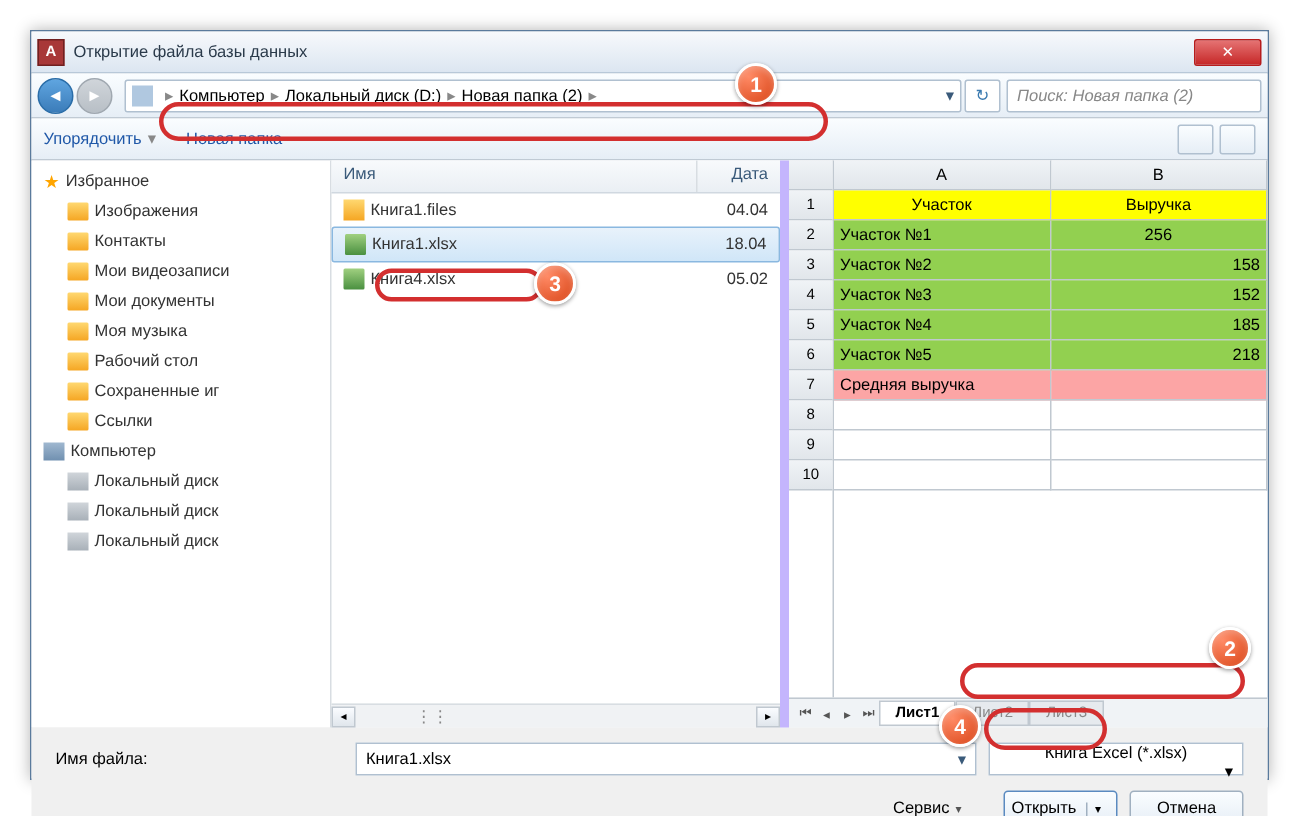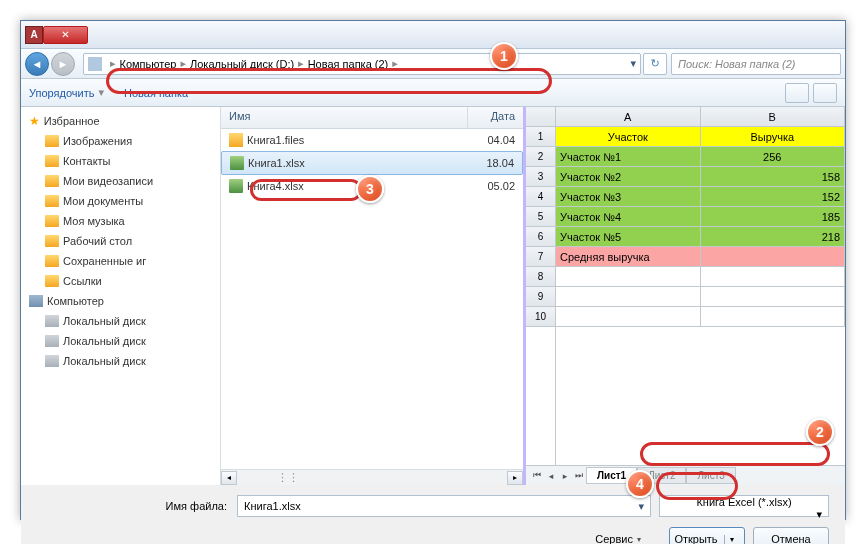--- a/index.html
+++ b/index.html
@@ -31,21 +31,21 @@
     .main-area { display: flex; height: 378px; background: #fff; }
     
     .sidebar { width: 200px; border-right: 1px solid #d8dde2; overflow: hidden; padding: 4px 0; }
     .sb-item { display: flex; align-items: center; padding: 2px 0 2px 24px; color: #333; line-height: 16px; }
     .sb-item.root { padding-left: 8px; }
     .sb-folder { width: 14px; height: 12px; background: linear-gradient(#ffd870, #f5a623); margin-right: 4px; border-radius: 1px; }
     .sb-comp { width: 14px; height: 12px; background: linear-gradient(#a0b8d0, #7090b0); margin-right: 4px; }
     .sb-drive { width: 14px; height: 12px; background: linear-gradient(#d0d5da, #a8b0b8); margin-right: 4px; }
     .sb-star { color: #ffa500; margin-right: 4px; font-size: 12px; }
     
-    .filelist { width: 305px; border-right: 3px solid #c4b5fd; display: flex; flex-direction: column; }
+    .filelist { width: 305px; border-right: 6px solid #c4b5fd; display: flex; flex-direction: column; }
     .fl-header { display: flex; background: linear-gradient(#f8fafc, #eaeff4); border-bottom: 1px solid #d0d8e0; height: 22px; }
     .fl-h-name { flex: 1; padding: 3px 8px; border-right: 1px solid #d8dde2; color: #3a5a7a; }
     .fl-h-date { width: 55px; padding: 3px 8px; color: #3a5a7a; text-align: right; }
     .fl-row { display: flex; align-items: center; padding: 3px 8px; line-height: 16px; }
     .fl-row.sel { background: linear-gradient(#e8f2fb, #d0e6f8); border: 1px solid #8ab8e0; border-radius: 2px; }
     .fl-icon { width: 14px; height: 14px; background: linear-gradient(#a0d080, #4a9040); margin-right: 4px; border-radius: 1px; }
     .fl-folder-i { width: 14px; height: 14px; background: linear-gradient(#ffd870, #f5a623); margin-right: 4px; }
     .fl-name { flex: 1; color: #333; }
     .fl-date { width: 45px; text-align: right; color: #333; }
     .fl-spacer { flex: 1; }
@@ -68,40 +68,41 @@
     .pv-green { background: #92d050; }
     .pv-orange { background: #fca5a5; }
     .pv-tabs { height: 20px; background: #f0f3f6; border-top: 1px solid #c0c8d0; display: flex; align-items: center; padding: 0 4px; }
     .pv-tab-nav { width: 14px; font-size: 9px; color: #555; text-align: center; }
     .pv-tab { padding: 2px 10px; background: #fff; border: 1px solid #c0c8d0; font-size: 10px; }
     .pv-tab.active { font-weight: bold; }
     .pv-tab:not(.active) { background: #e6eaee; color: #888; }
     
     .bottom { padding: 10px 16px; background: #f0f0f0; }
     .bot-row { display: flex; align-items: center; margin-bottom: 10px; }
-    .bot-label { width: 200px; text-align: right; padding-right: 10px; }
+    .bot-label { width: 200px; text-align: left; padding-right: 10px; }
     .bot-input { flex: 1; height: 22px; background: #fff; border: 1px solid #b0c0d0; padding: 0 6px; display: flex; align-items: center; }
     .bot-input .bi-down { margin-left: auto; color: #3a5a7a; }
     .bot-type { width: 170px; margin-left: 8px; height: 22px; background: #fff; border: 1px solid #b0c0d0; padding: 0 6px; display: flex; align-items: center; flex-direction: column; }
     .bot-row2 { display: flex; align-items: center; justify-content: flex-end; gap: 8px; }
     .bot-service { margin-right: 20px; display: flex; align-items: center; }
     .bb-sep { margin-left: 4px; color: #555; font-size: 8px; }
     .bot-btn { width: 76px; height: 24px; background: linear-gradient(#fafdff, #e6eef6); border: 1px solid #a0b0c0; border-radius: 3px; display: flex; align-items: center; justify-content: center; }
     .bot-btn.primary { border-color: #5a8ac0; }
     .ob-drop { width: 16px; border-left: 1px solid #a0b0c0; margin-left: 6px; text-align: center; font-size: 8px; }
     
     .badge { position: absolute; width: 28px; height: 28px; border-radius: 50%; background: radial-gradient(circle at 30% 30%, #ff8a65, #d84315); border: 2px solid #fff; box-shadow: 0 1px 3px rgba(0,0,0,0.4), inset 0 2px 4px rgba(255,255,255,0.3); color: #fff; font-weight: bold; font-size: 14px; display: flex; align-items: center; justify-content: center; z-index: 10; }
     .ring { position: absolute; border: 3px solid #d32f2f; border-radius: 14px; z-index: 9; }
   </style>
 </head>
 <body>
 
 <div class="dialog">
   <div class="titlebar">
     <div class="title-icon">A</div>
+    <div class="title-text">Открытие файла базы данных</div>
     <div class="close-btn">✕</div>
   </div>
 
   <div class="navbar">
     <div class="nav-back">◄</div>
     <div class="nav-fwd">►</div>
     <div class="breadcrumb">
       <div class="bc-icon"></div>
       <span class="bc-sep">▸</span>
       <span>Компьютер</span>

